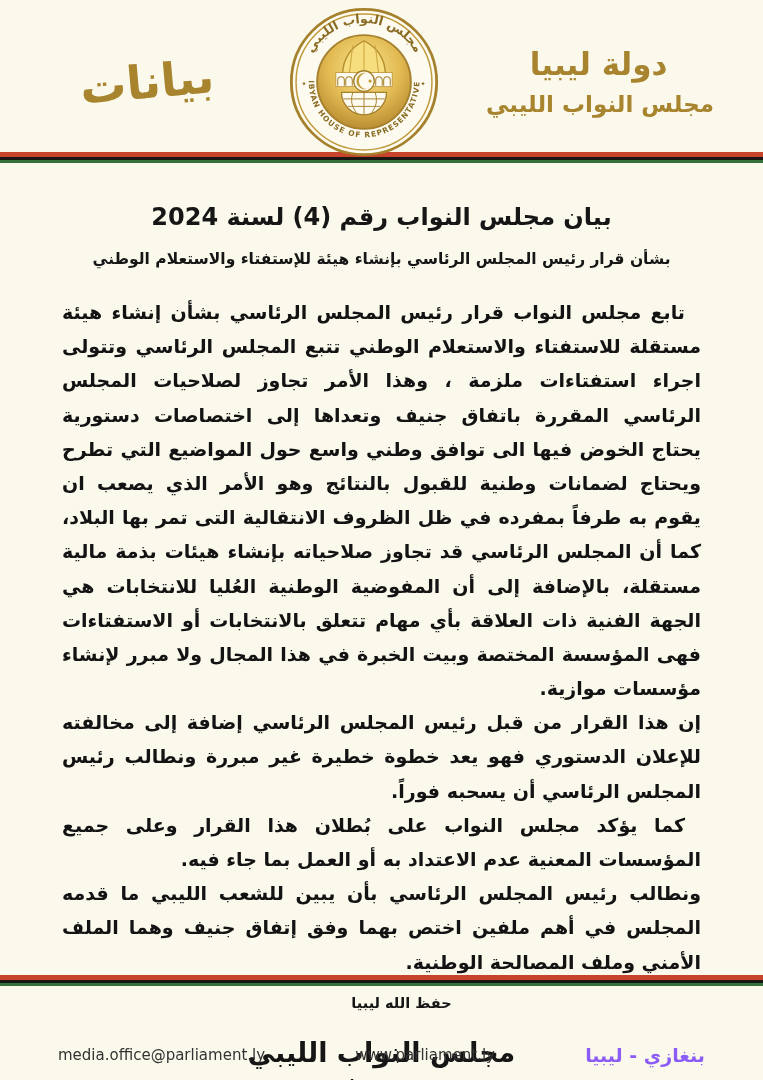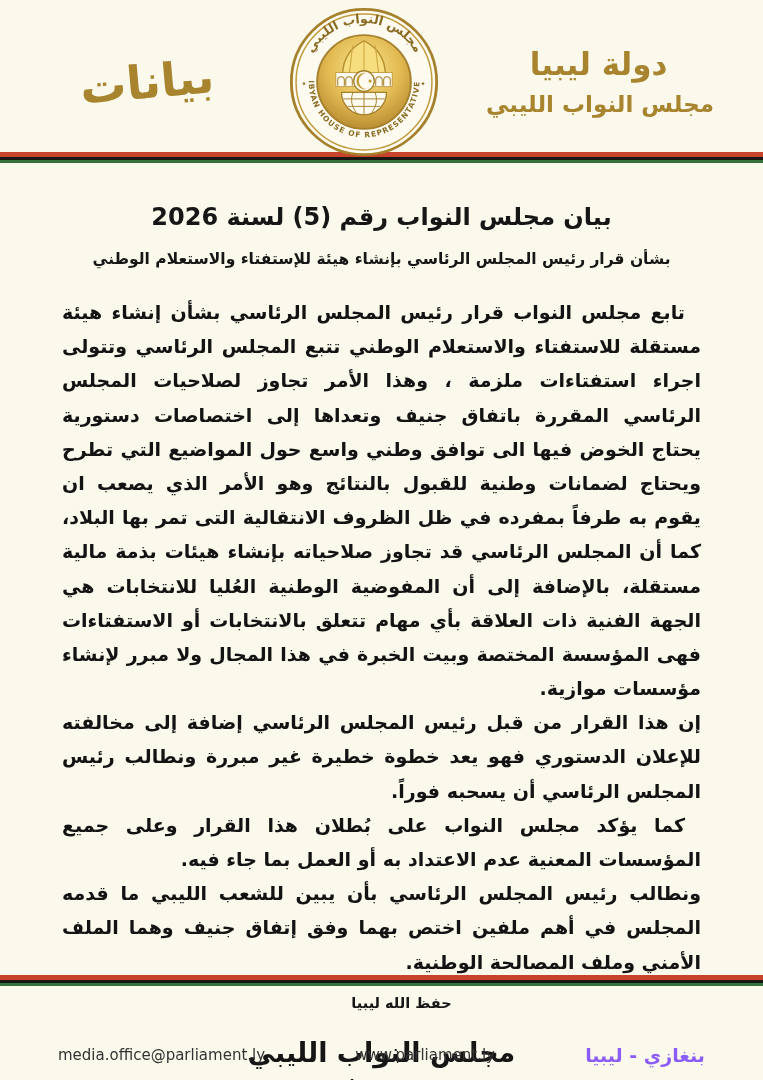--- a/index.html
+++ b/index.html
@@ -156,21 +156,21 @@
     </div>
   </div>
 
   <div class="flag-bar">
     <div class="red"></div>
     <div class="black"></div>
     <div class="green"></div>
   </div>
 
   <div class="title-block">
-    <div class="title-main">بيان مجلس النواب رقم (5) لسنة 2026</div>
+    <div class="title-main">بيان مجلس النواب رقم (4) لسنة 2024</div>
     <div class="title-sub">بشأن قرار رئيس المجلس الرئاسي بإنشاء هيئة للإستفتاء والاستعلام الوطني</div>
   </div>
 
   <div class="body-text">
     <p class="indent">تابع مجلس النواب قرار رئيس المجلس الرئاسي بشأن إنشاء هيئة مستقلة للاستفتاء والاستعلام الوطني تتبع المجلس الرئاسي وتتولى اجراء استفتاءات ملزمة ، وهذا الأمر تجاوز لصلاحيات المجلس الرئاسي المقررة باتفاق جنيف وتعداها إلى اختصاصات دستورية يحتاج الخوض فيها الى توافق وطني واسع حول المواضيع التي تطرح ويحتاج لضمانات وطنية للقبول بالنتائج وهو الأمر الذي يصعب ان يقوم به طرفاً بمفرده في ظل الظروف الانتقالية التى تمر بها البلاد، كما أن المجلس الرئاسي قد تجاوز صلاحياته بإنشاء هيئات بذمة مالية مستقلة، بالإضافة إلى أن المفوضية الوطنية العُليا للانتخابات هي الجهة الفنية ذات العلاقة بأي مهام تتعلق بالانتخابات أو الاستفتاءات فهى المؤسسة المختصة وبيت الخبرة في هذا المجال ولا مبرر لإنشاء مؤسسات موازية.</p>
     <p>إن هذا القرار من قبل رئيس المجلس الرئاسي إضافة إلى مخالفته للإعلان الدستوري فهو يعد خطوة خطيرة غير مبررة ونطالب رئيس المجلس الرئاسي أن يسحبه فوراً.</p>
     <p class="indent">كما يؤكد مجلس النواب على بُطلان هذا القرار وعلى جميع المؤسسات المعنية عدم الاعتداد به أو العمل بما جاء فيه.</p>
     <p>ونطالب رئيس المجلس الرئاسي بأن يبين للشعب الليبي ما قدمه المجلس في أهم ملفين اختص بهما وفق إتفاق جنيف وهما الملف الأمني وملف المصالحة الوطنية.</p>
   </div>
 

